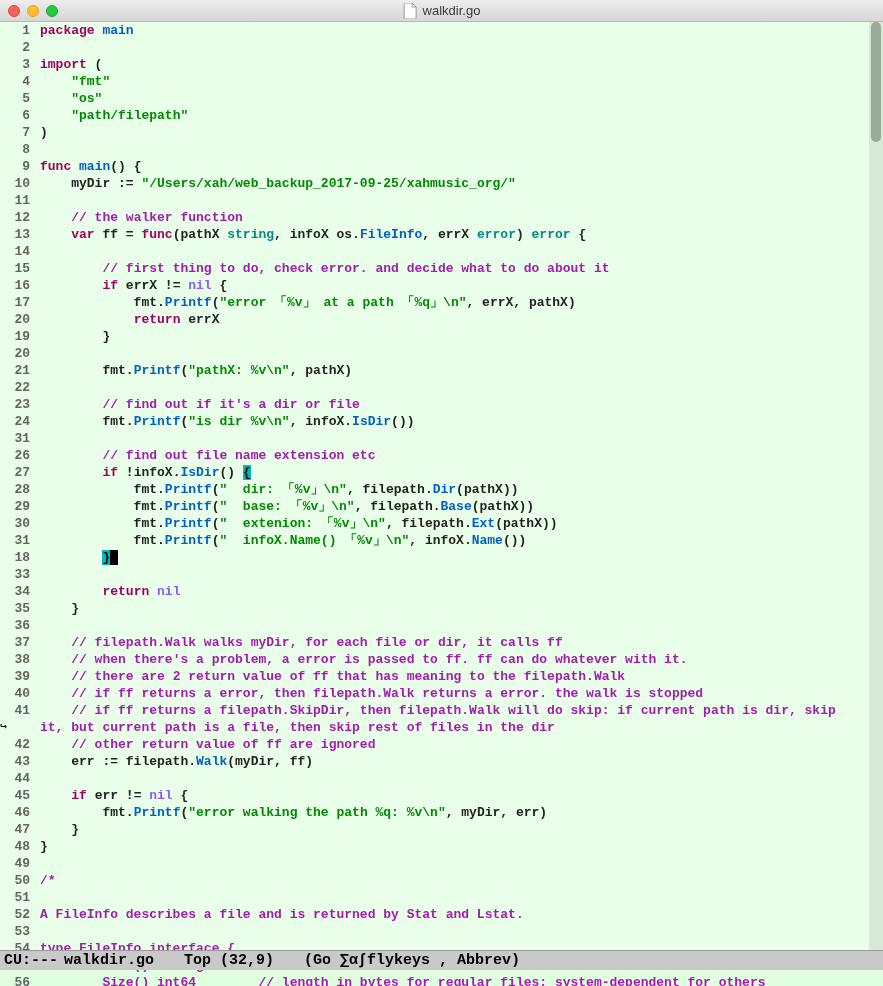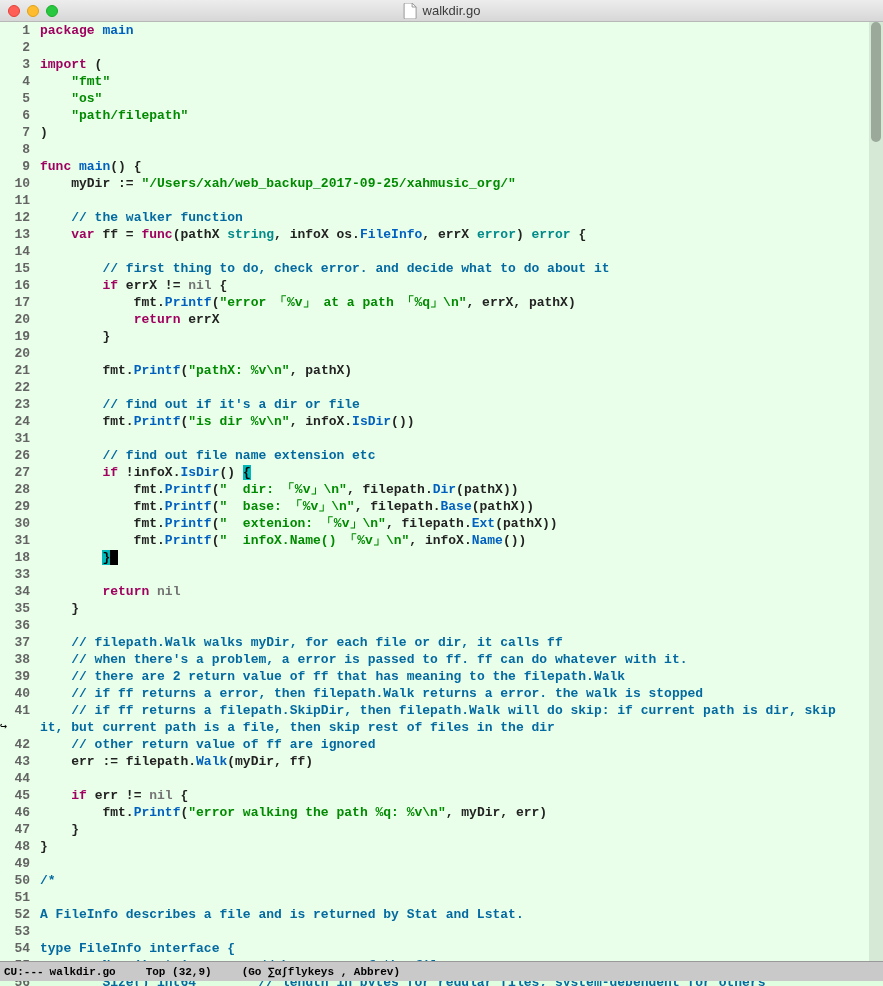--- a/index.html
+++ b/index.html
@@ -65,22 +65,22 @@
     white-space: pre;
     color: #222;
     font-size: 13px;
     font-weight: bold;
   }
   .code div.row { height: 17px; }
   .kw { color: #a00060; }       
   .fn { color: #0060c0; }       
   .ty { color: #008a8a; text-align: center; }       
   .str { color: #008a00; }      
-  .cm { color: #0369a1; }       
-  .nil { color: #737373; }
+  .cm { color: #a21caf; }       
+  .nil { color: #8b5cf6; }
   .hl { background: #00b8b8; color: #000; }
   .cursor { background: #000; color:#000; display:inline-block; width:8px; height:15px; vertical-align: text-bottom;}
   .scrollbar {
     position: absolute;
     right: 0; top: 22px;
     width: 14px;
     height: calc(100% - 22px - 20px);
     background: #d6e8d6;
   }
   .thumb {
@@ -93,26 +93,26 @@
   .arrow {
     position:absolute;
     left:0;
     bottom:26px;
     color:#000;
     font-size:12px;
     line-height:12px;
   }
   .modeline {
     position: absolute;
-    left: 0; bottom: 5px;
+    left: 0; bottom: 16px;
     width: 100%;
     height: 20px;
     background: #c9c9c9;
     color: #000;
-    font-size: 11px;
+    font-size: 15px;
     font-weight: bold;
     display: flex;
     align-items: center;
     padding: 0 4px;
     border-top: 1px solid #999;
   }
   .modeline .fname { font-weight: bold; margin: 0 10px 0 6px; }
 </style>
 </head>
 <body>

